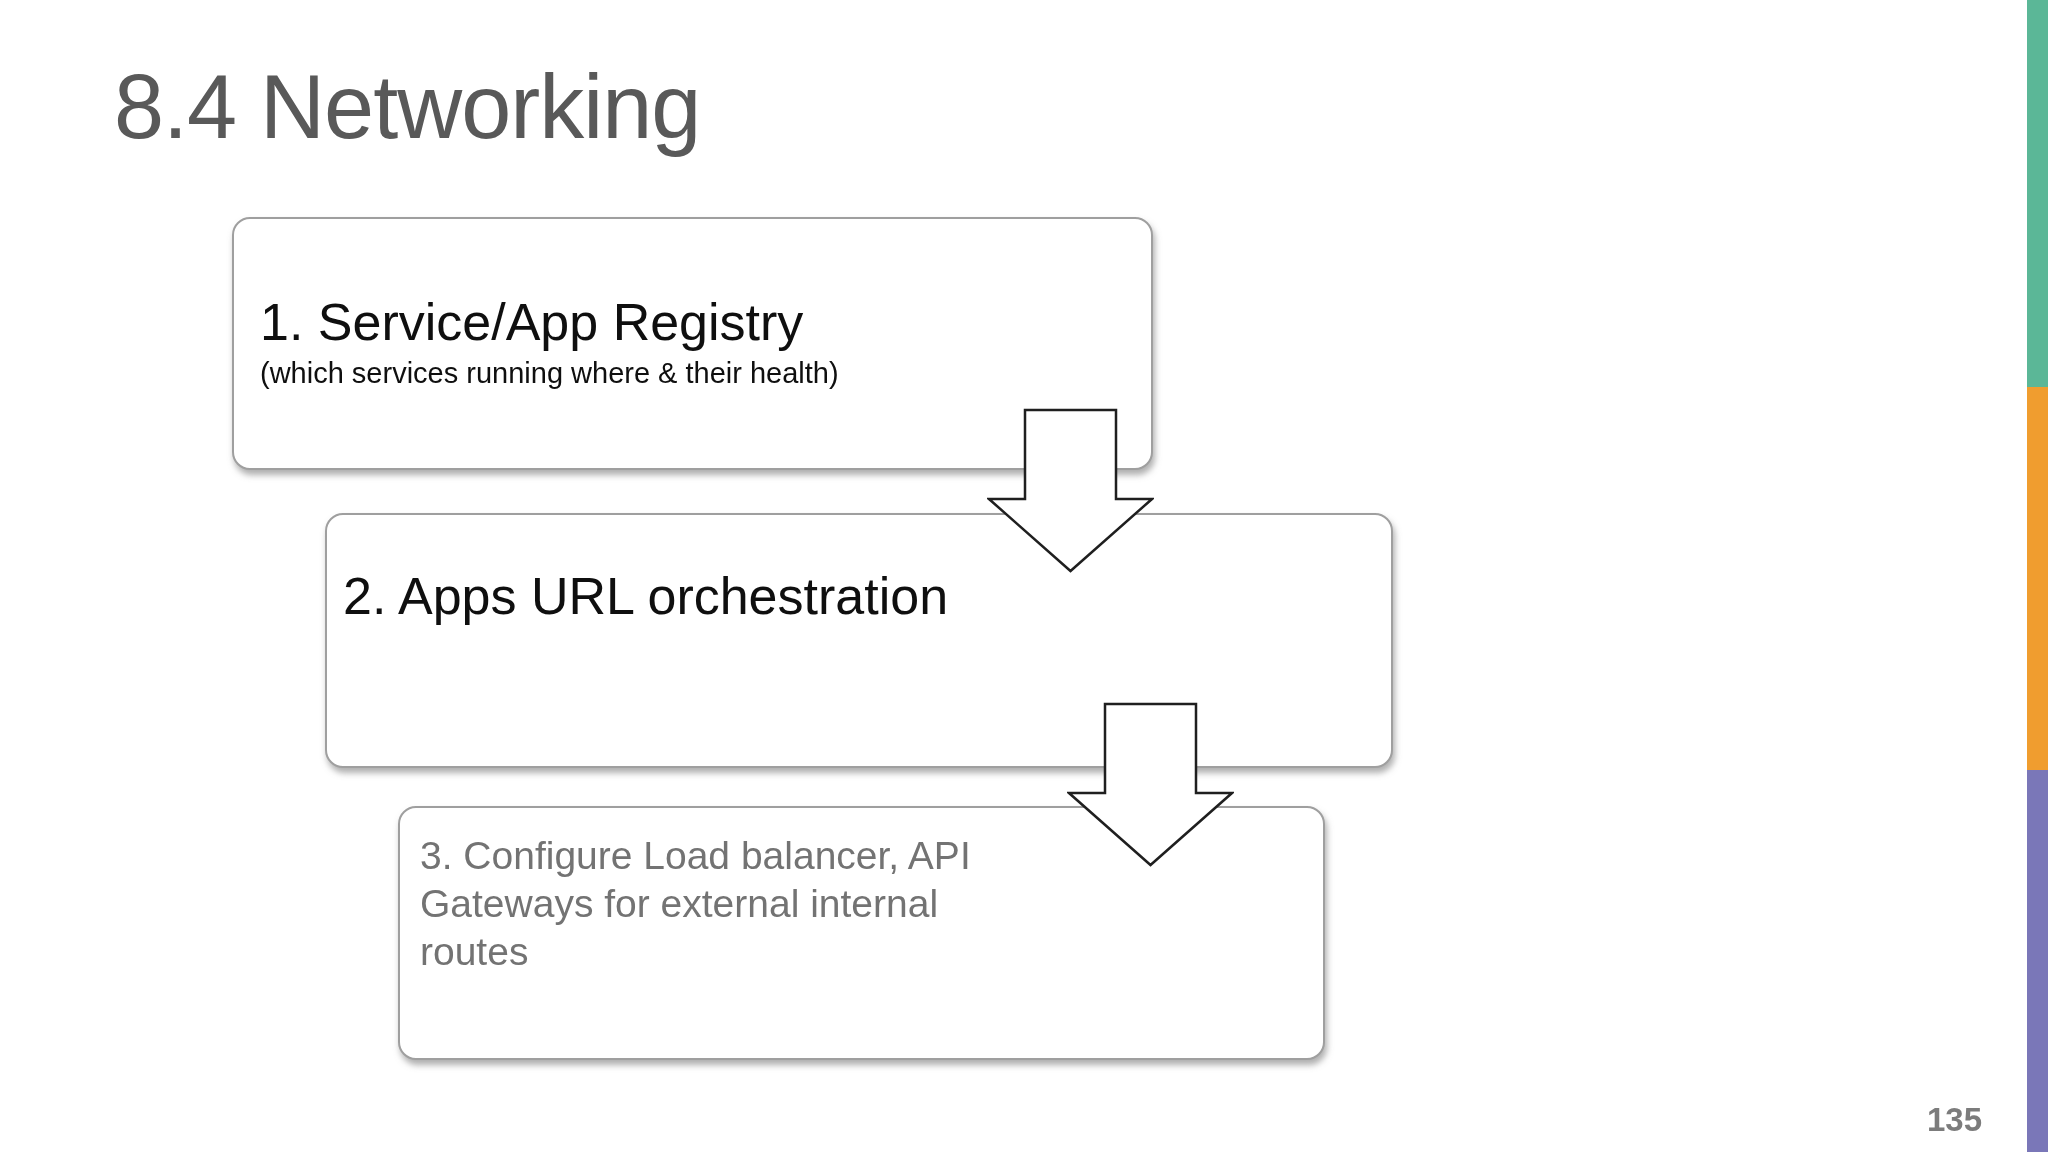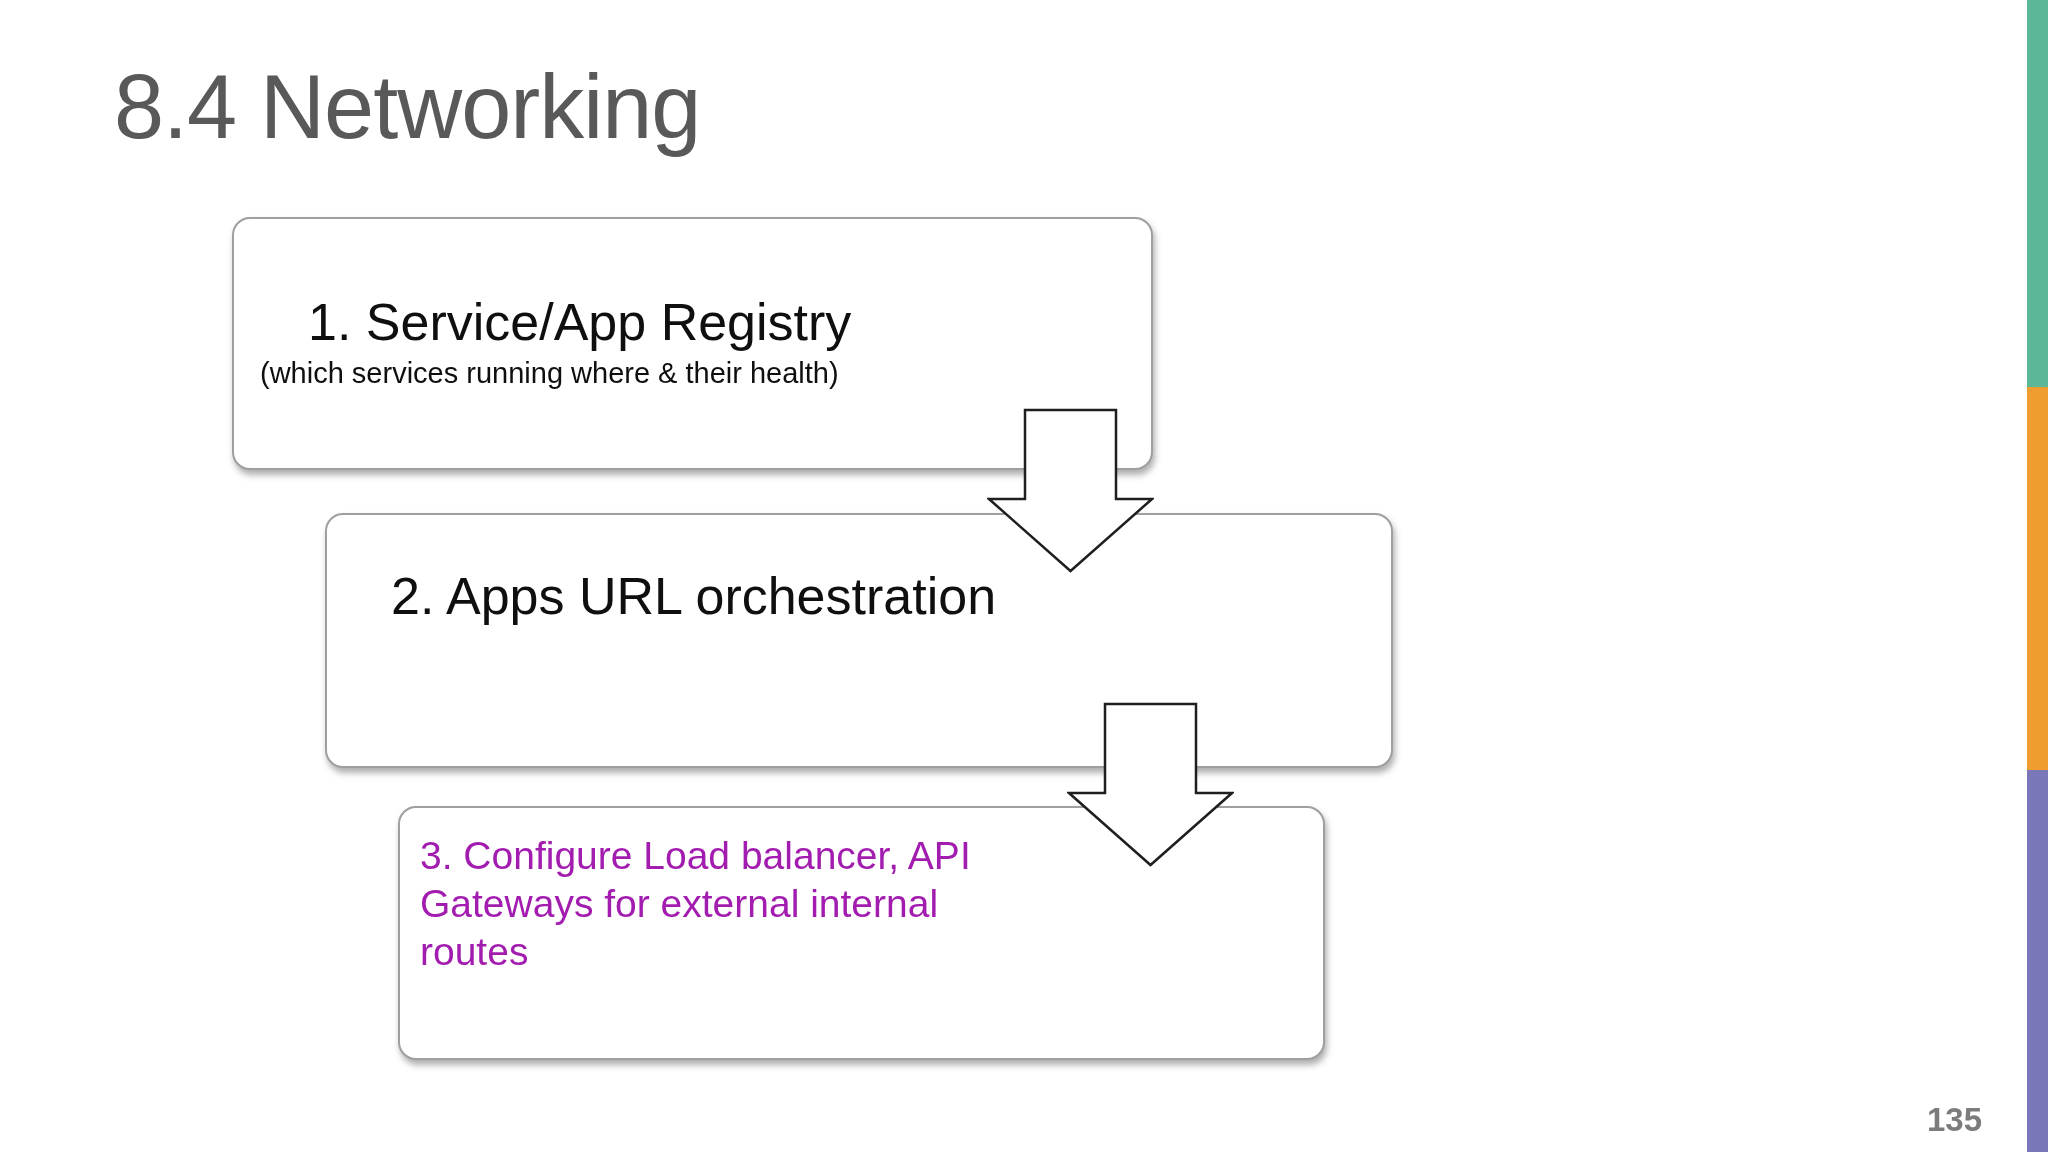--- a/index.html
+++ b/index.html
@@ -34,23 +34,23 @@
   .step-box {
     position:absolute; background:#ffffff;
     border:2px solid #9f9f9f; border-radius:18px;
     box-shadow:2px 5px 6px rgba(110,110,110,0.55);
     box-sizing:border-box;
   }
   .box-1 { left:232px; top:217px; width:921px; height:253px; padding:74px 30px 0 26px; }
   .box-2 { left:325px; top:513px; width:1068px; height:255px; padding:52px 30px 0 16px; }
   .box-3 { left:398px; top:806px; width:927px; height:254px; padding:24px 30px 0 20px; }
 
-  .step-title   { font-size:52px; line-height:1.12; color:#0f0f0f; white-space:nowrap;margin-left:48px; }
+  .step-title   { font-size:52px; line-height:1.12; color:#0f0f0f; white-space:nowrap; }
   .step-caption { font-size:29px; line-height:1.22; color:#0f0f0f; margin-top:5px; max-width:650px; }
-  .step-body    { font-size:39px; line-height:1.23; color:#a21caf; max-width:565px; }
+  .step-body    { font-size:39px; line-height:1.23; color:#737373; max-width:565px; }
 
   
   .down-arrow { position:absolute; width:167px; height:166px; z-index:5; }
   .arrow-1 { left:987px;  top:408px; }
   .arrow-2 { left:1067px; top:702px; }
 
   
   .page-number {
     position:absolute; right:66px; top:1101px;
     font-size:33px; font-weight:bold; color:#7c7c7c;margin-left:41px;

